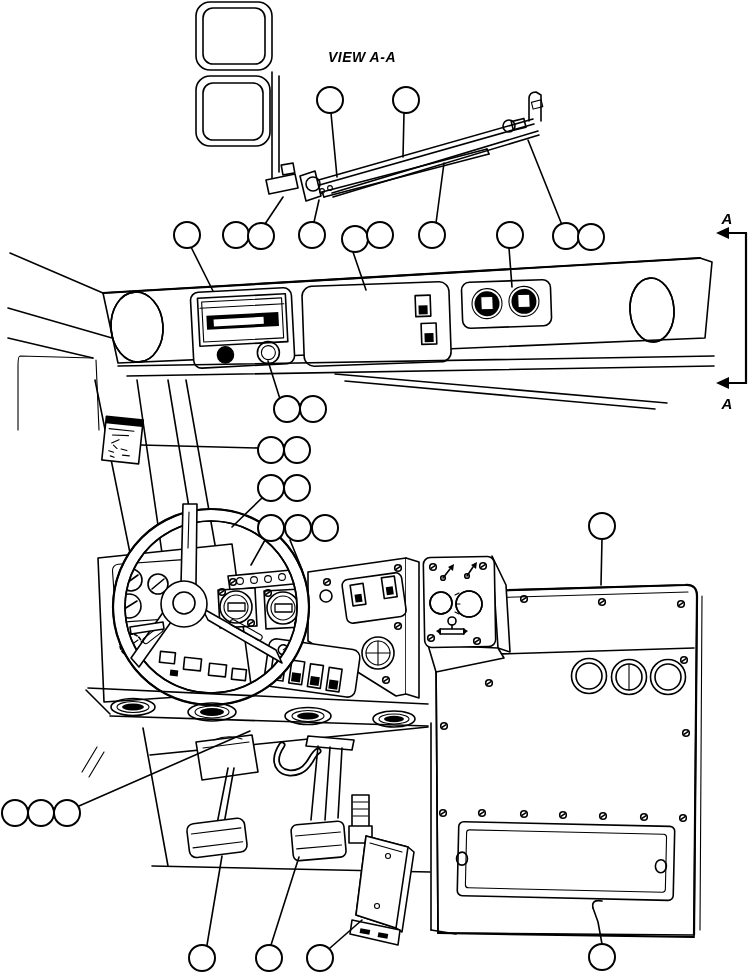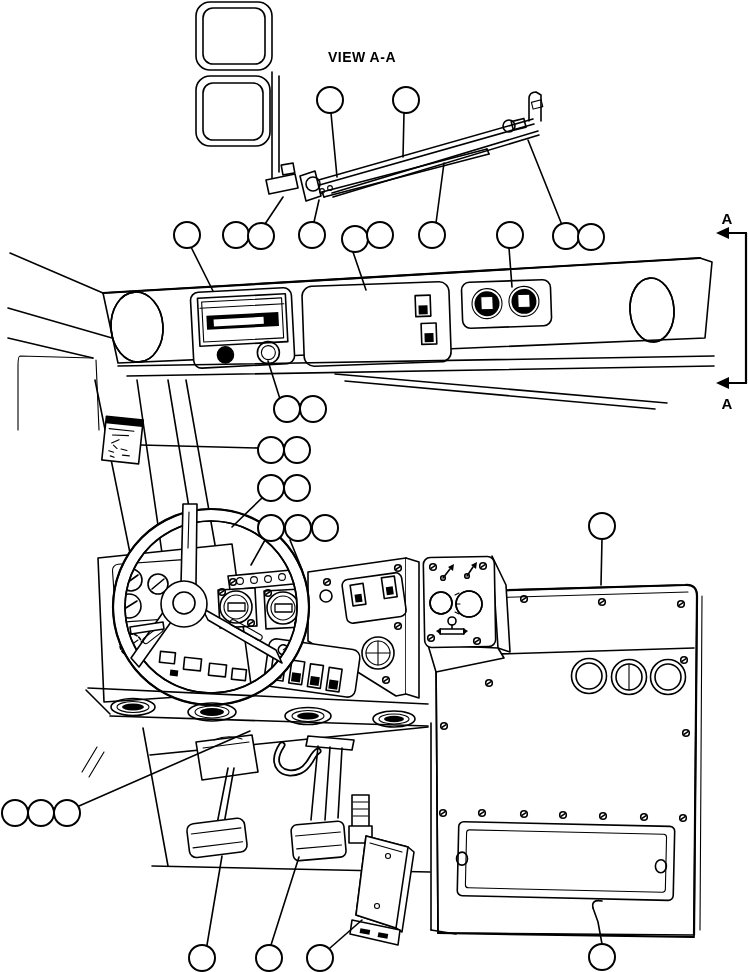--- a/index.html
+++ b/index.html
@@ -1,16 +1,16 @@
 <!DOCTYPE html>
 <html><head>
 <meta charset="utf-8">
 <style>
   html,body{margin:0;padding:0;background:#fff;}
-  .stage{position:relative;width:749px;height:972px;background:#fff;overflow:hidden;}
+  .stage{position:relative;width:749px;height:972px;background:#fff;overflow:hidden;font-style:italic;}
   svg{display:block;font-family:"Liberation Sans",sans-serif;}
   svg .ln, svg line, svg path, svg rect, svg circle, svg ellipse, svg polygon, svg polyline{
     fill:none;stroke:#000;stroke-width:1.6;stroke-linecap:round;stroke-linejoin:round;}
   svg .thin{stroke-width:1.1;}
   svg .thick{stroke-width:2.2;}
   svg .wfill{fill:#ffffff;}
   svg .kfill{fill:#000000;stroke:none;}
   svg text{fill:#000;stroke:none;font-weight:bold;}
   .viewlabel{font-size:14px;letter-spacing:.5px;}
   .seclabel{font-size:15px;}

